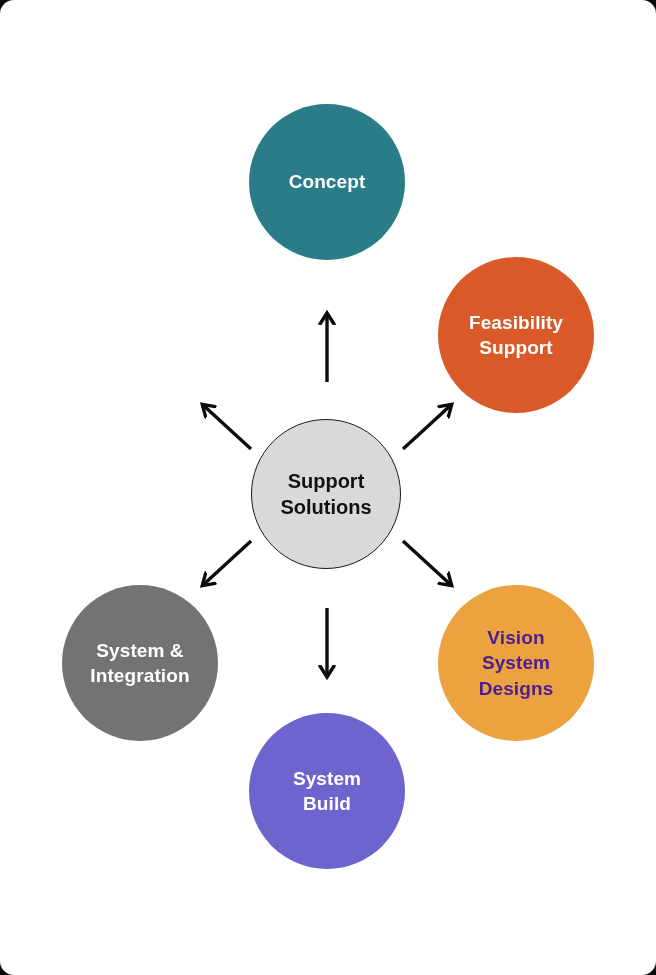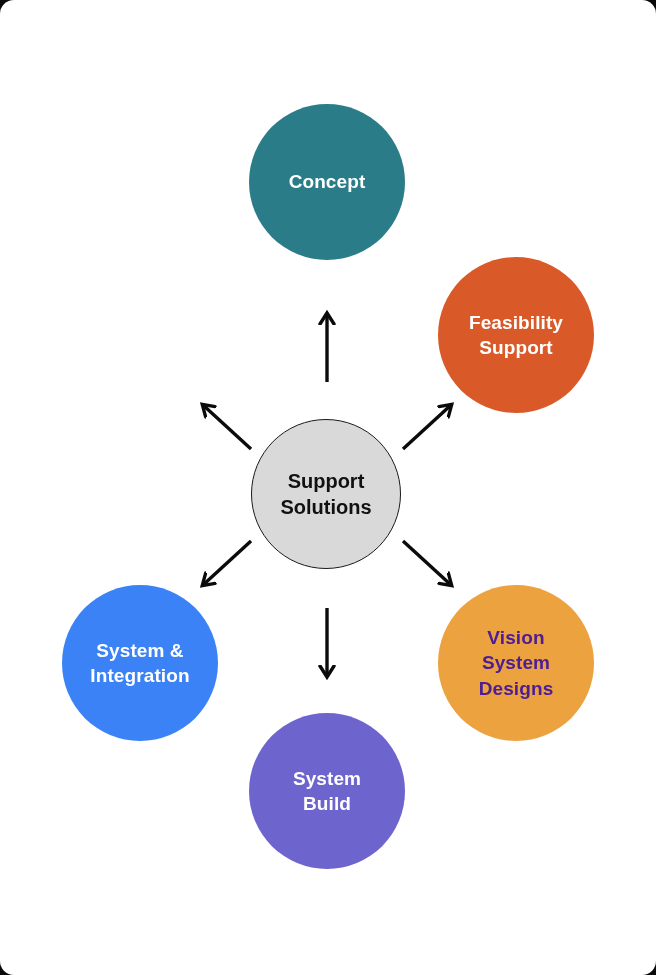--- a/index.html
+++ b/index.html
@@ -83,21 +83,21 @@
   <div class="node node-feasibility" style="background: rgb(217, 90, 40); color: rgb(255, 255, 255);">Feasibility
 Support</div>
 
   <div class="node node-vision" style="background: rgb(235, 162, 63); color: #4c1d95;">Vision
 System
 Designs</div>
 
   <div class="node node-sysbuild" style="background: rgb(109, 100, 206); color: rgb(255, 255, 255);">System
 Build</div>
 
-  <div class="node node-sysintegration" style="background: #3b82f6; color: rgb(255, 255, 255);">System &amp;
+  <div class="node node-sysintegration" style="background: #737373; color: rgb(255, 255, 255);">System &amp;
 Integration</div>
 
 
   <div class="hub" style="background: rgb(217, 217, 217); color: rgb(17, 17, 17); border-color: rgb(26, 26, 26);">Support
 Solutions</div>
 
   <svg class="arrows" viewBox="0 0 656 975" style="color: rgb(11, 11, 11);">
     <defs>
       <marker id="chev" markerWidth="26" markerHeight="26" refX="11" refY="10" orient="auto" markerUnits="userSpaceOnUse">
         <path class="arrowhead-path" d="M1,3 L12,10 L1,17"></path>

